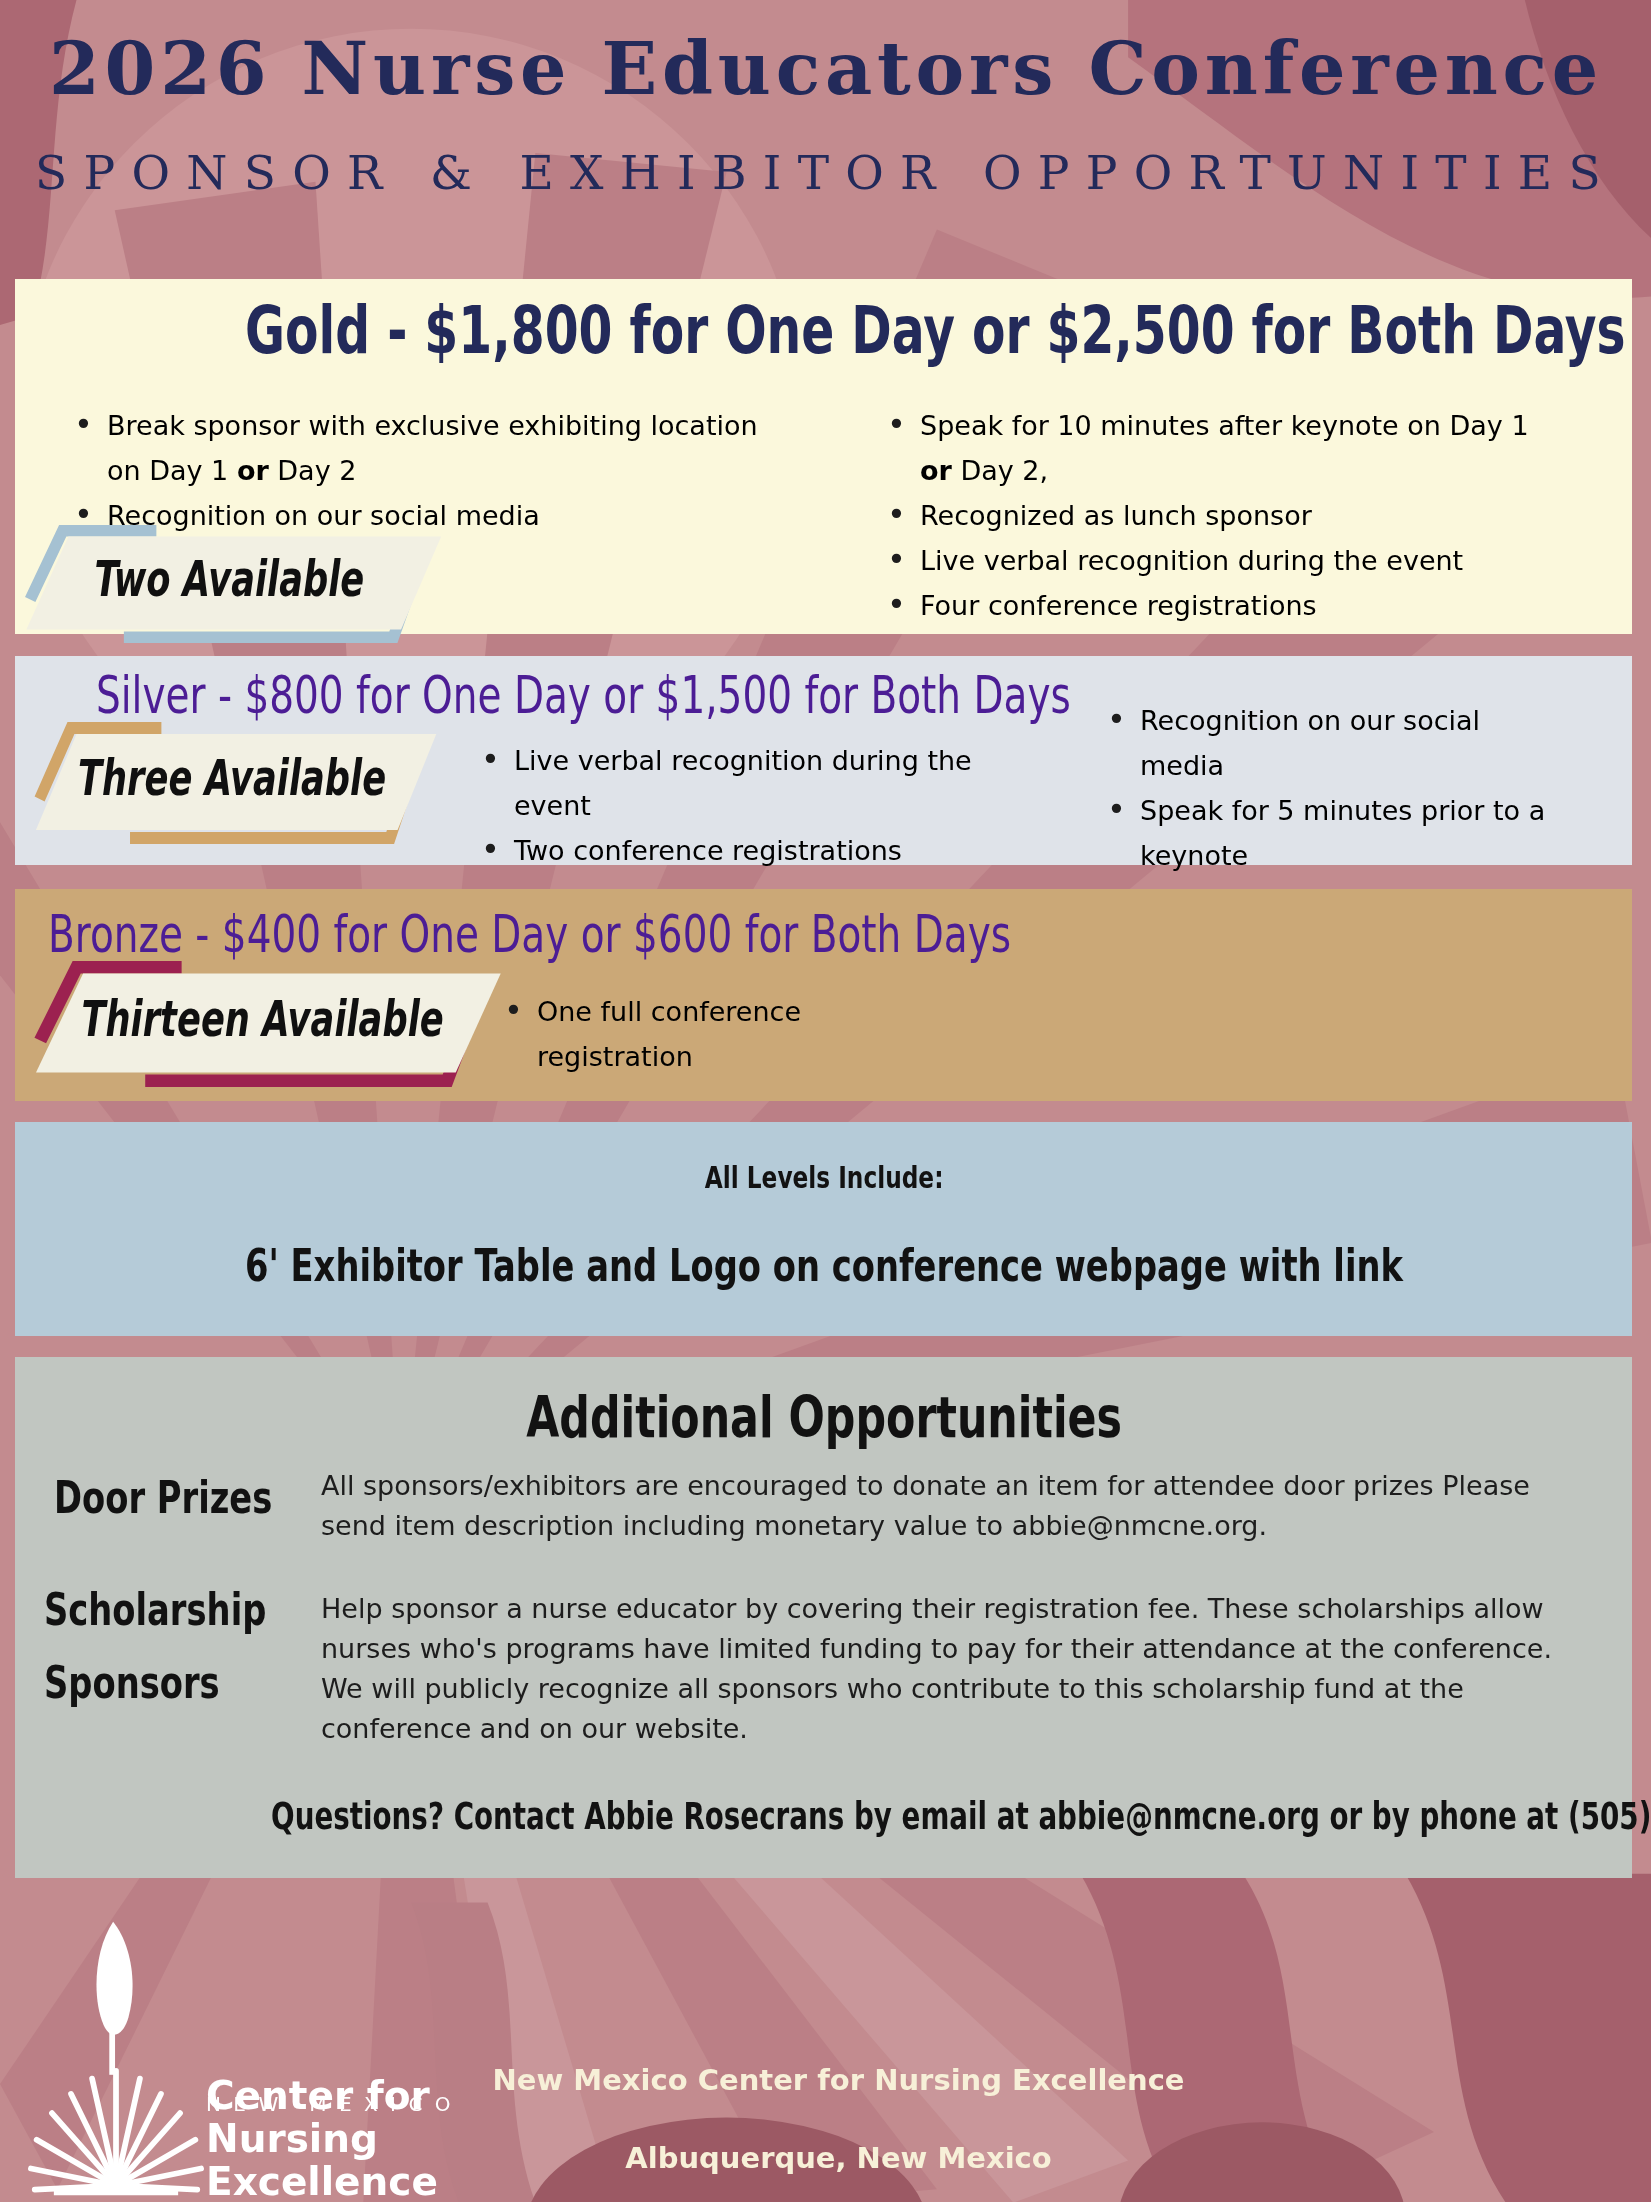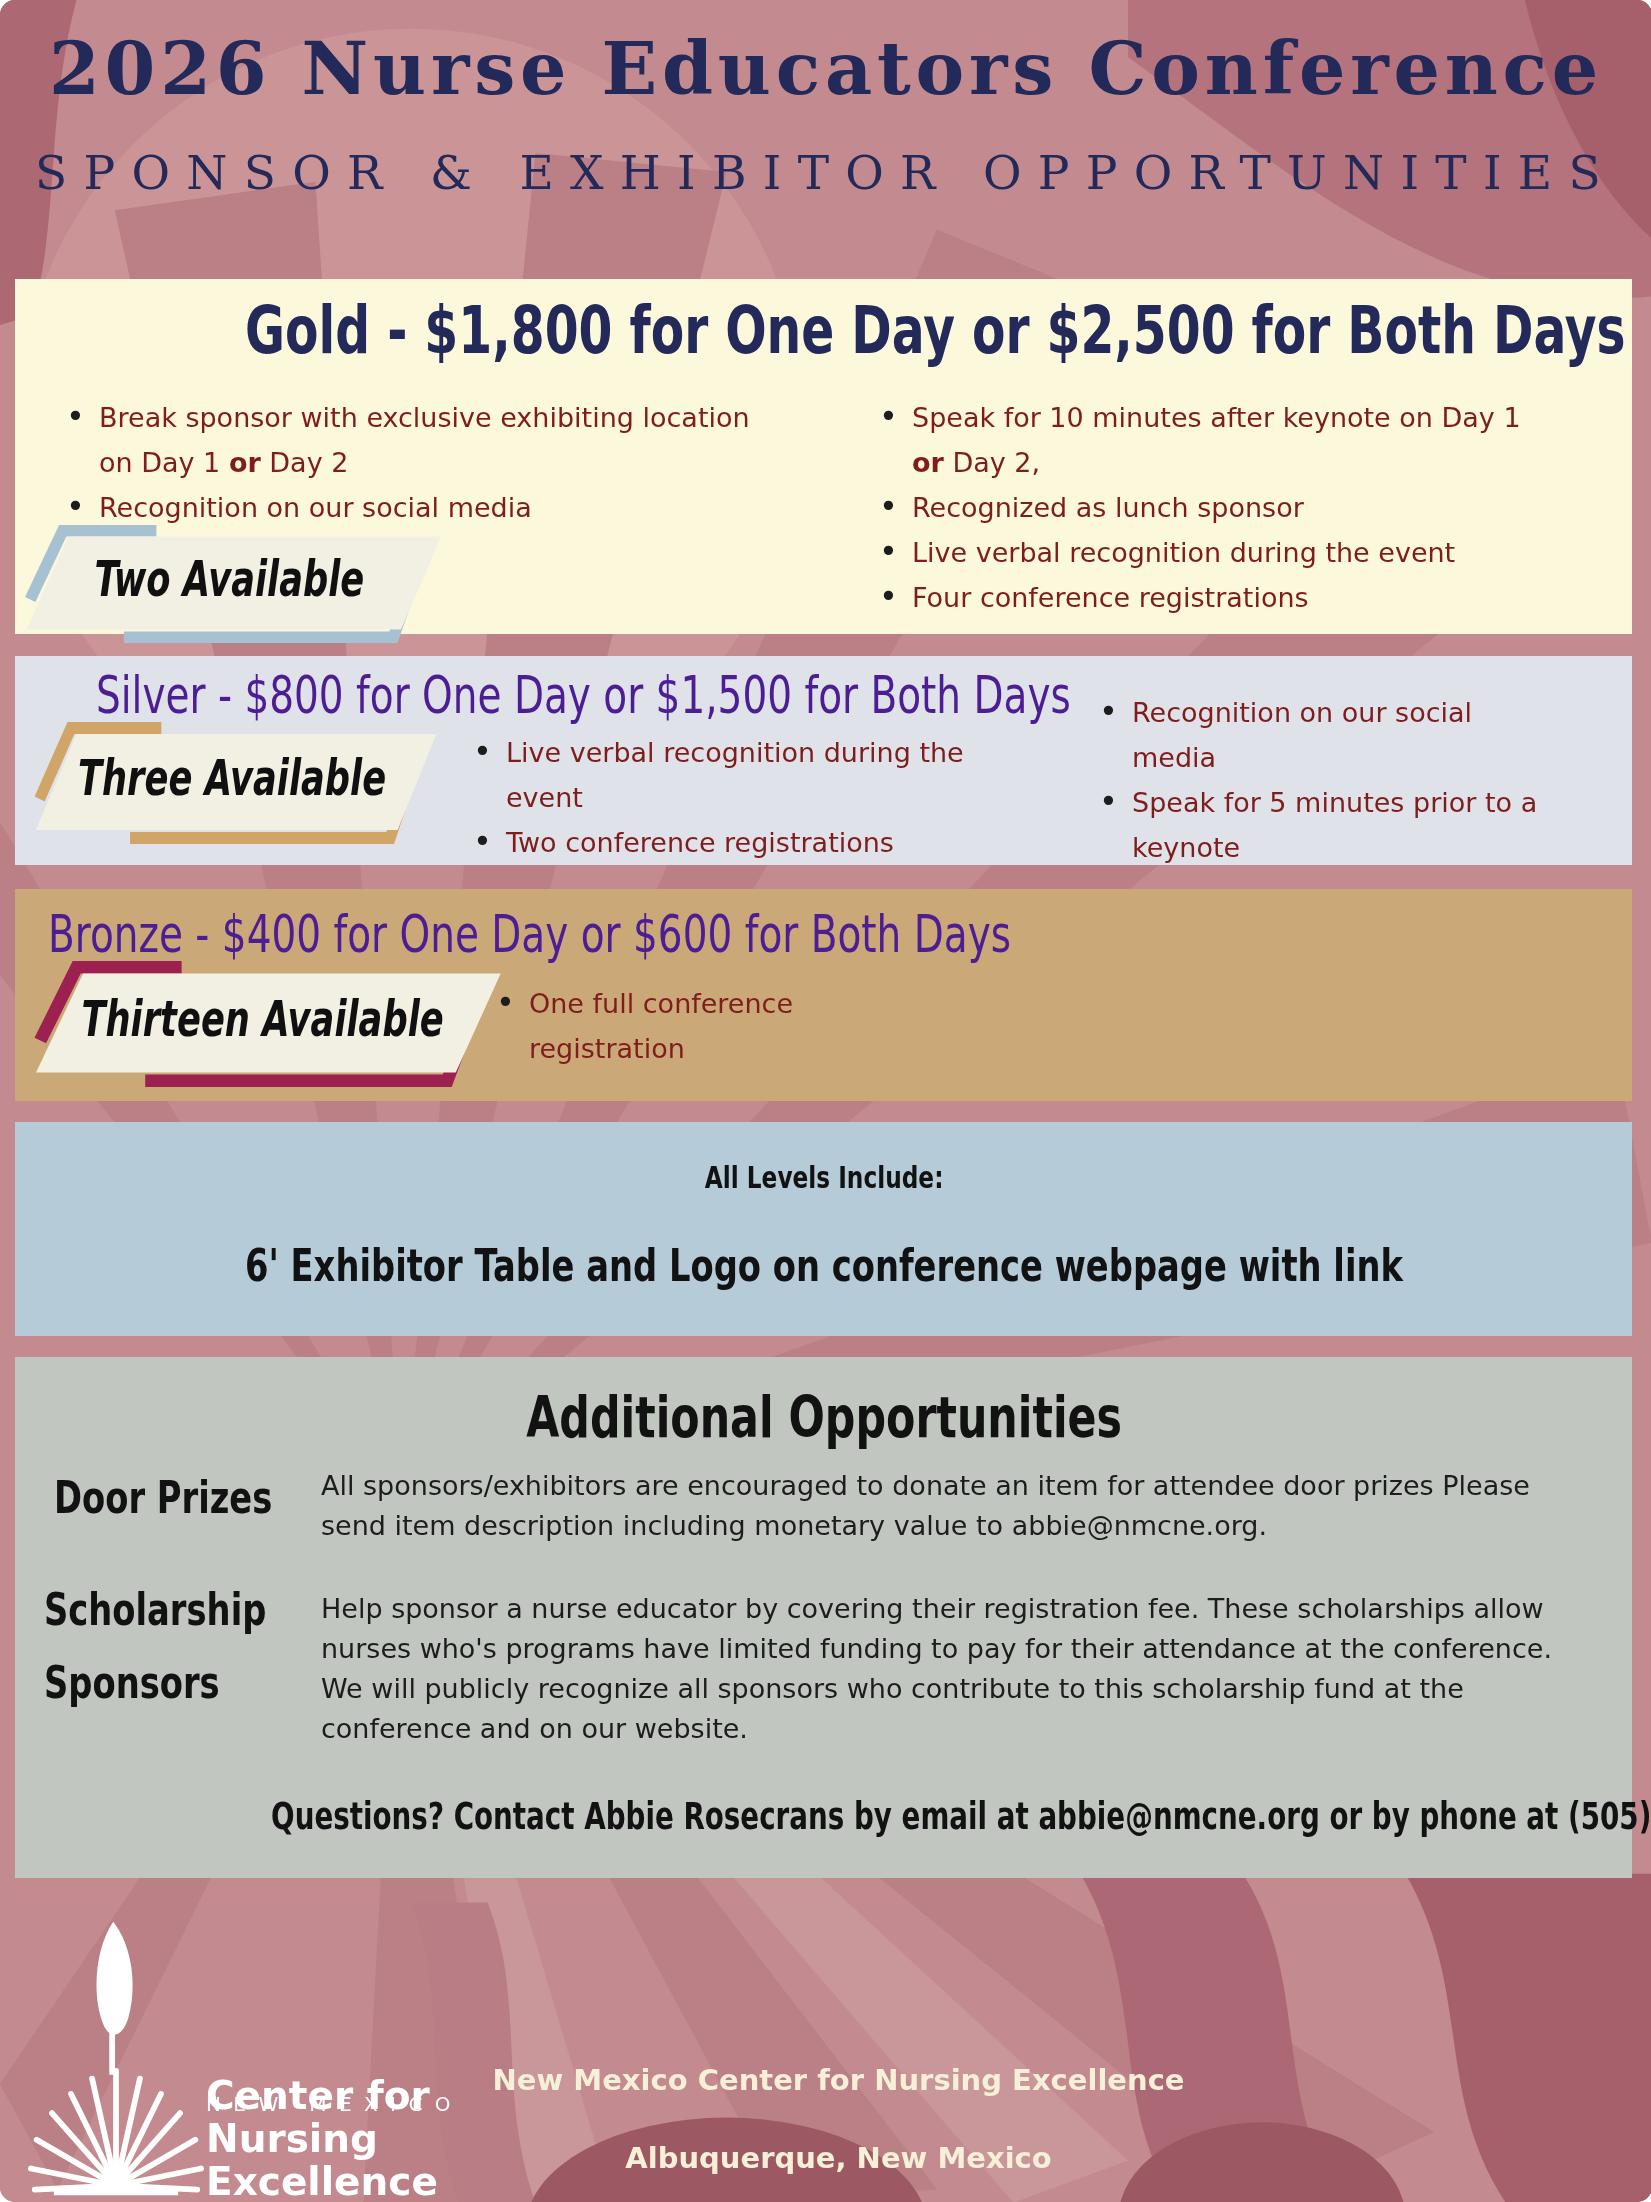--- a/index.html
+++ b/index.html
@@ -1,33 +1,32 @@
 <!DOCTYPE html>
 <html><head>
 <meta charset="utf-8">
 <style>
   html,body{margin:0;padding:0;}
   #page{
     position:relative;width:1652px;height:2202px;overflow:hidden;
     font-family:"DejaVu Sans","Liberation Sans",sans-serif;
     background:var(--page-bg,#c38b8f);
-    border-radius:15px;
   }
   #bgart{position:absolute;inset:0;z-index:0;}
   .panel{position:absolute;left:15.3px;width:1617px;z-index:1;}
   .hdr{position:absolute;left:0;width:100%;text-align:center;color:var(--navy,#232a5a);z-index:1;}
   .h1{top:25px;font-family:"DejaVu Serif","Liberation Serif",serif;font-weight:700;font-size:73px;letter-spacing:4.8px;}
   .h2{top:145px;font-family:"DejaVu Serif","Liberation Serif",serif;font-weight:400;font-size:47px;letter-spacing:16.3px;}
   .cd{display:inline-block;transform:scaleX(.75);transform-origin:50% 50%;white-space:nowrap;}
   .cdl{display:inline-block;transform:scaleX(.75);transform-origin:0 50%;white-space:nowrap;}
   .sec-title{font-weight:400;color:#4c1d95;}
   .gold-title{position:absolute;left:15.3px;width:1297px;top:293px;text-align:center;
     font-weight:700;font-size:65px;color:var(--navy,#232a5a);z-index:2;}
-  ul.blist{list-style:none;margin:4px;padding:0;position:absolute;z-index:2;
-    font-size:27px;line-height:45px;color:#7f1d1d;}
+  ul.blist{list-style:none;margin:12px;padding:0;position:absolute;z-index:2;
+    font-size:27px;line-height:45px;color:#000000;}
   ul.blist li{position:relative;padding-left:36px;margin:0;}
   ul.blist li::before{content:"•";position:absolute;left:2.9px;top:-1px;font-size:32px;color:#1d1d1d;}
   .badge{position:absolute;z-index:3;}
   .badge svg{position:absolute;inset:0;width:100%;height:100%;}
   .badge .btxt{position:absolute;inset:0 0 7.6px 0;display:flex;align-items:center;justify-content:center;
     font-style:italic;font-weight:700;font-size:49px;color:#101010;}
   .badge .btxt .cd{transform:scaleX(.72);}
   .ttl-abs{position:absolute;z-index:2;}
   .center-line{position:absolute;left:15.3px;width:1617px;text-align:center;z-index:2;font-weight:700;color:#121212;}
   .para{position:absolute;z-index:2;font-size:27px;line-height:40px;color:#1d1d1d;}

